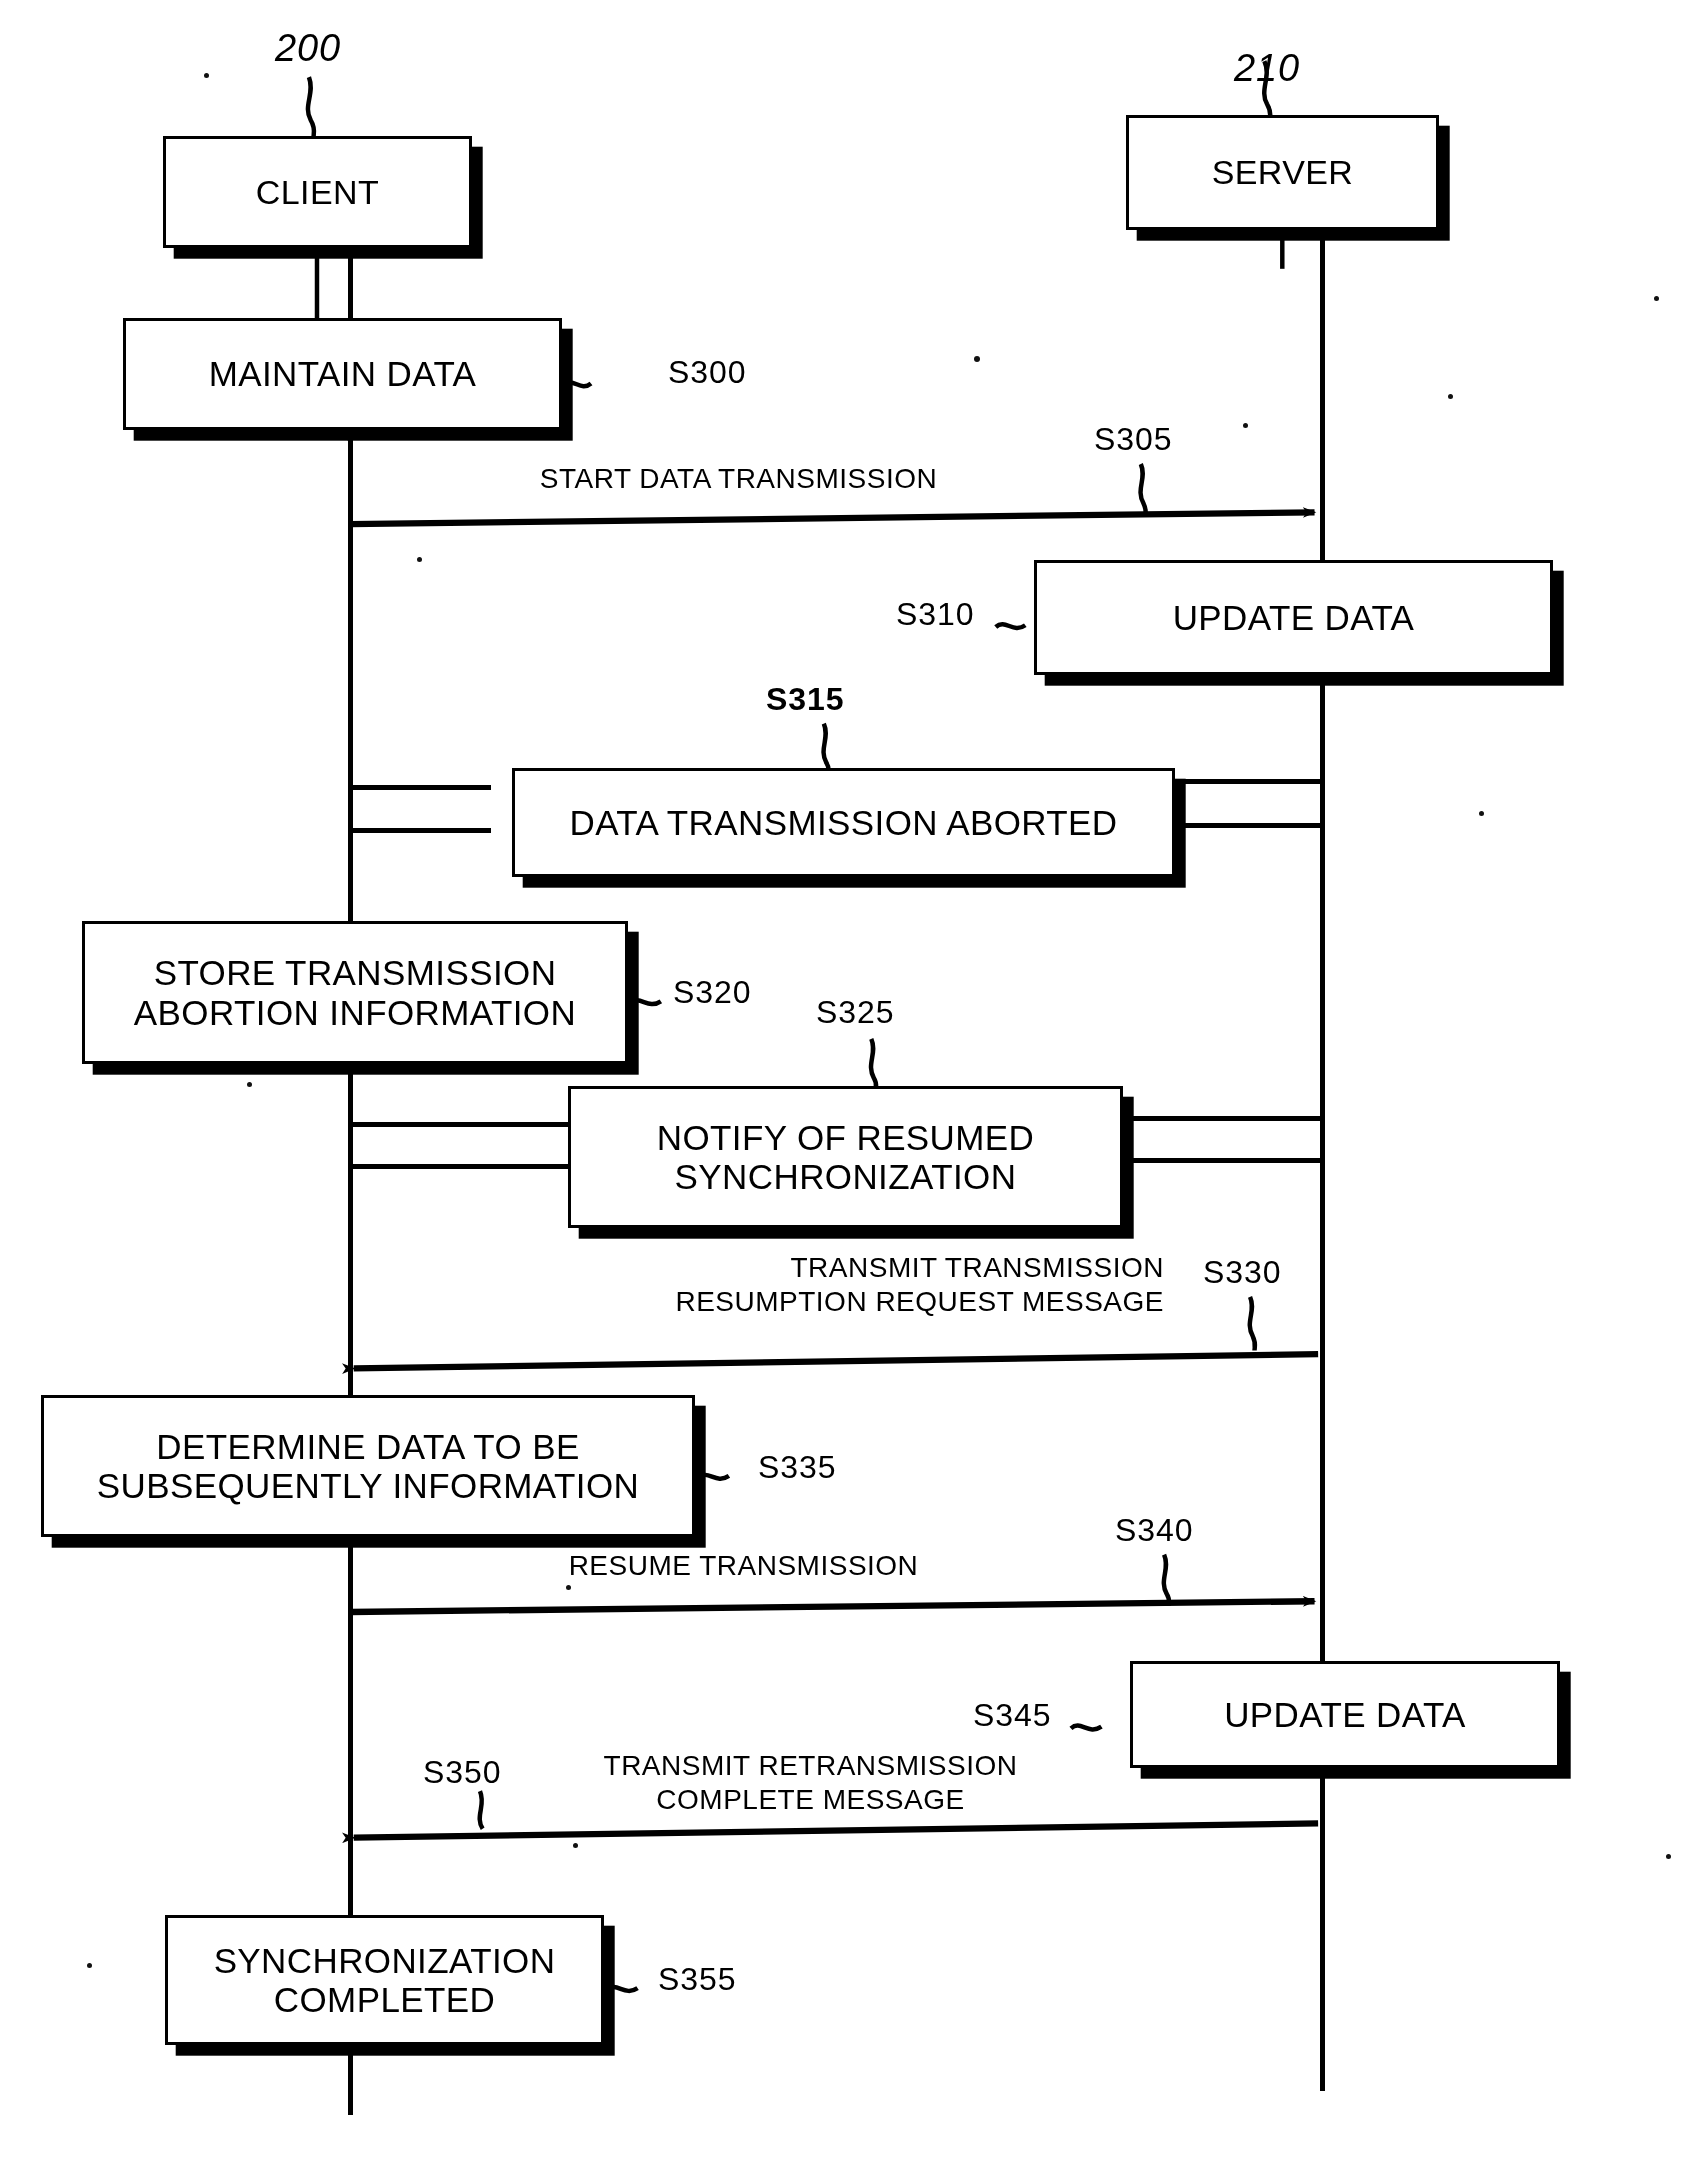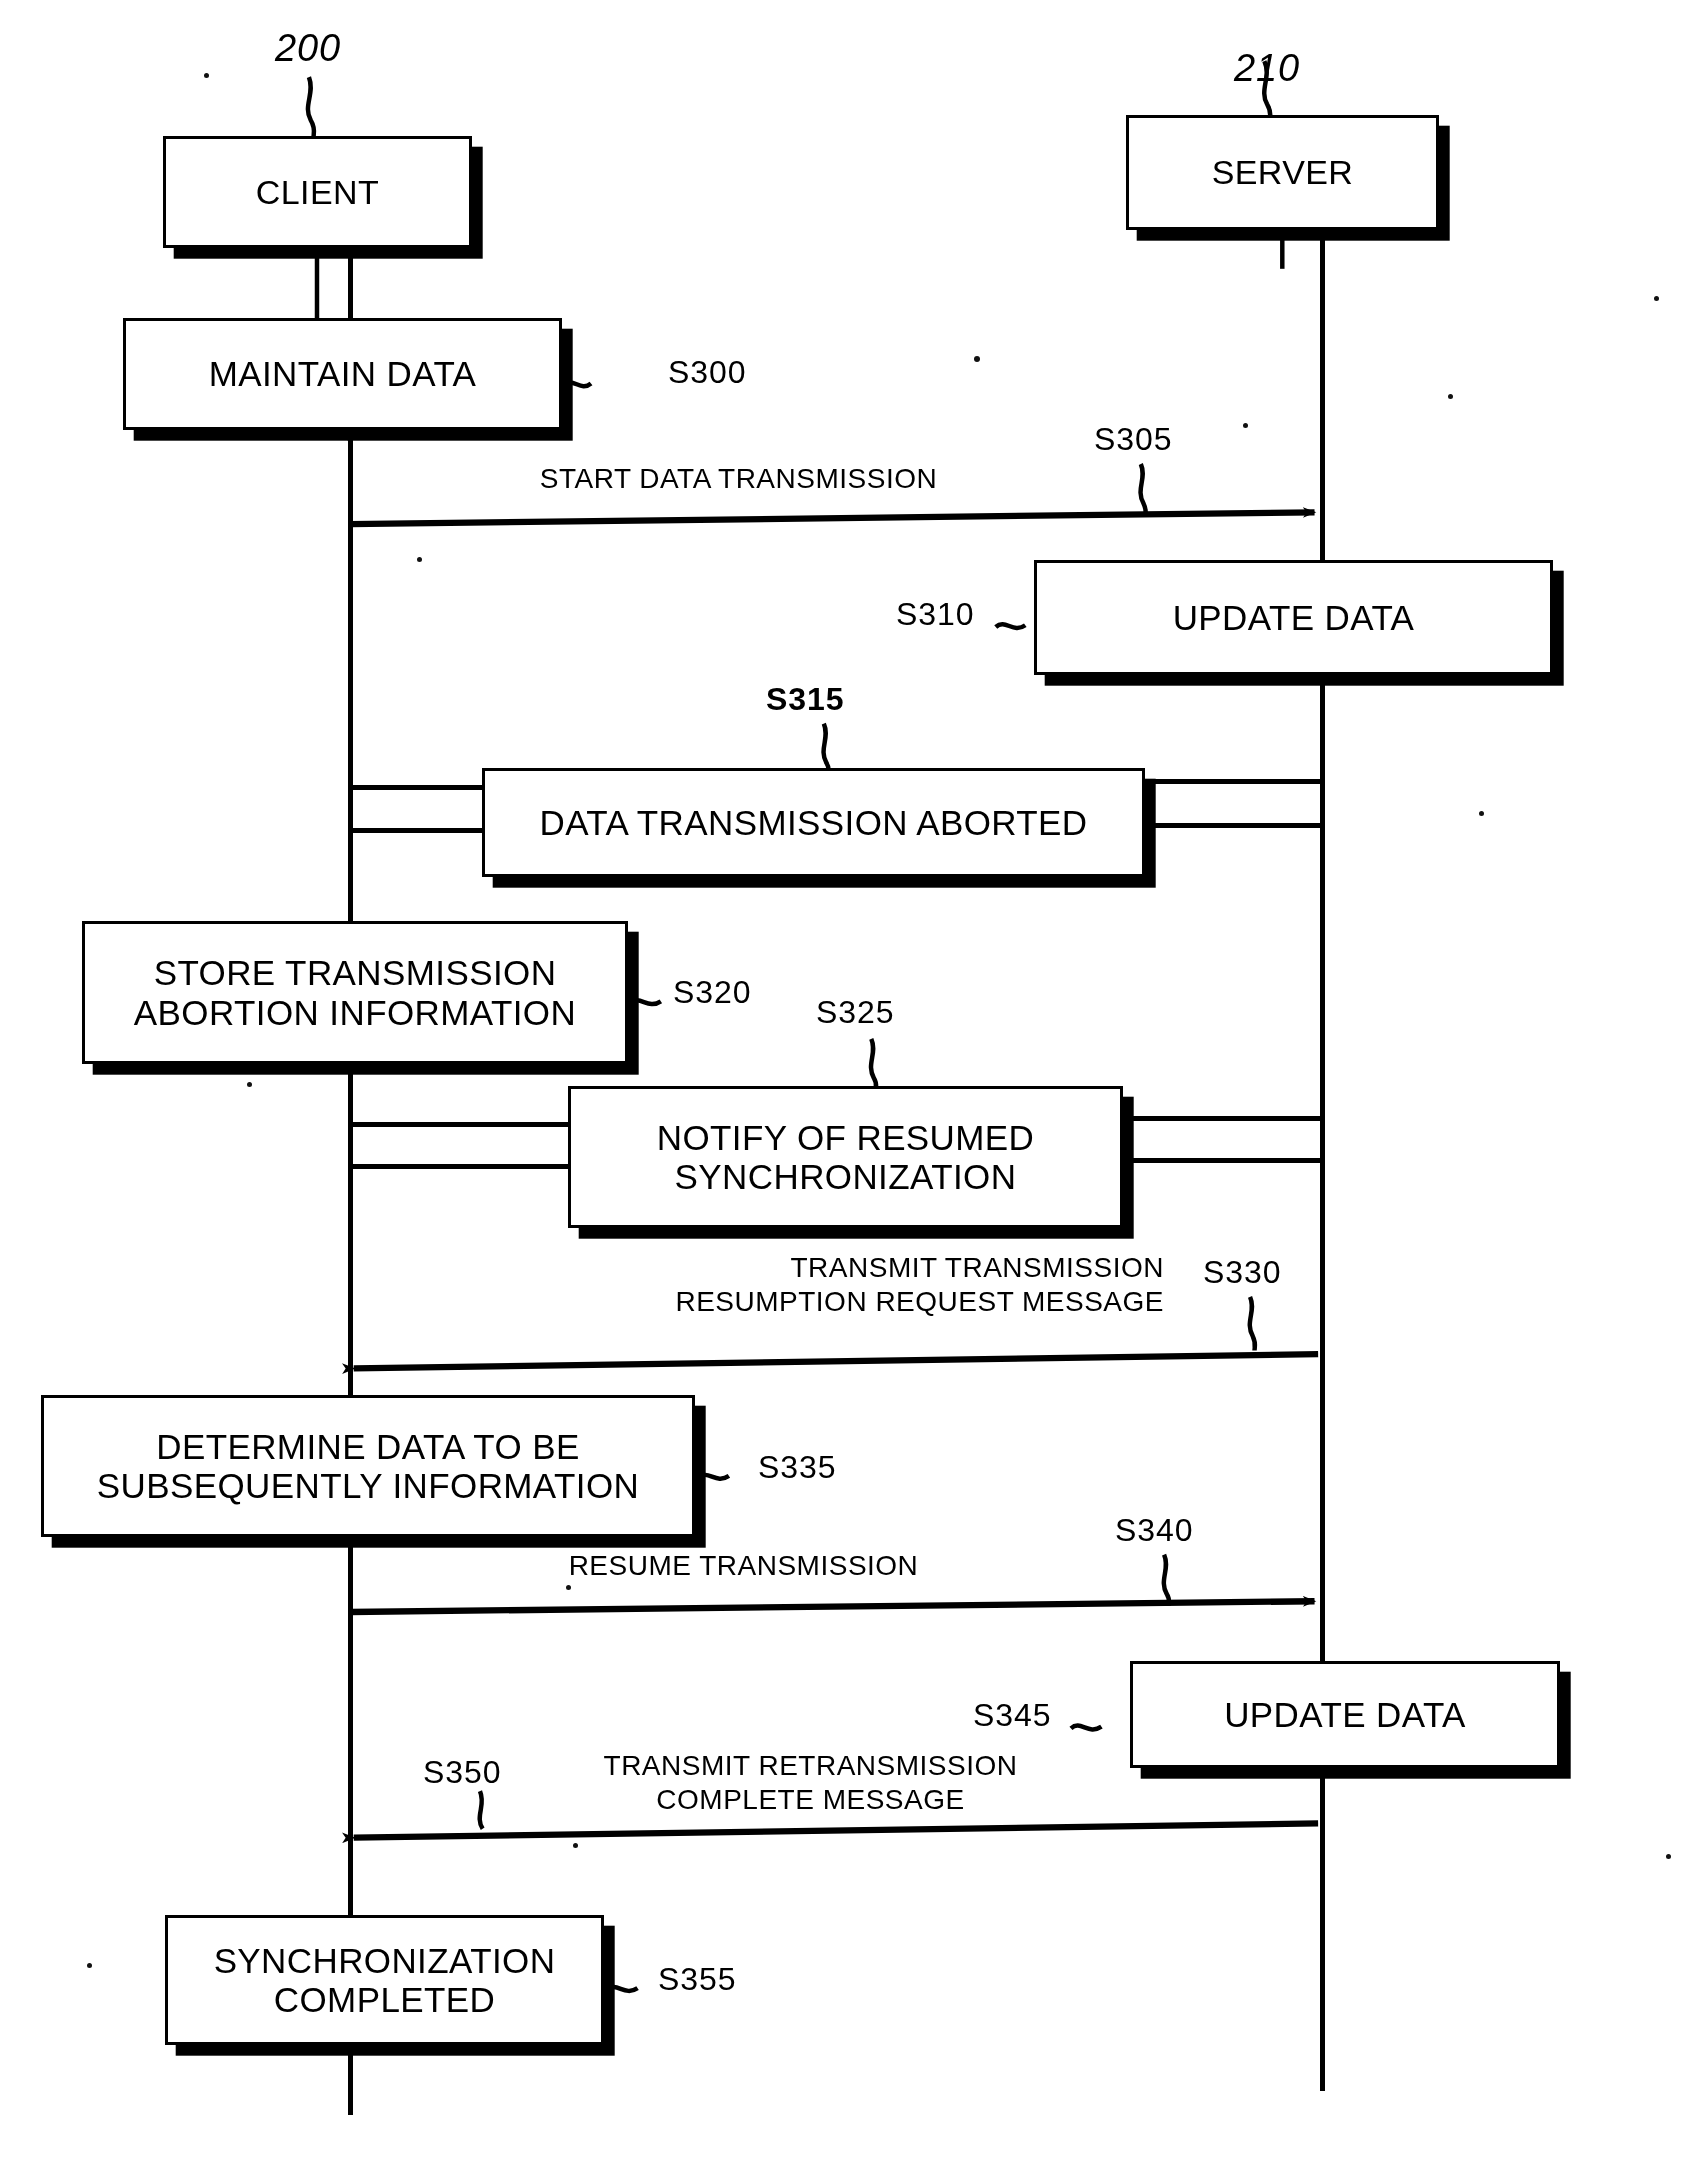--- a/index.html
+++ b/index.html
@@ -139,21 +139,21 @@
 
   <div class="box" style="left:1034px;top:560px;width:519px;height:115px;">
     <span class="txt">UPDATE DATA</span>
   </div>
   <div class="snum" style="left:896px;top:596px;">S310</div>
 
   <div class="hline" style="left:348px;top:785px;width:143px;"></div>
   <div class="hline" style="left:348px;top:828px;width:143px;"></div>
   <div class="hline" style="left:1145px;top:779px;width:179px;"></div>
   <div class="hline" style="left:1145px;top:823px;width:179px;"></div>
-  <div class="box" style="left:482px;top:768px;width:663px;height:109px;text-align:center;">
+  <div class="box" style="left:512px;top:768px;width:663px;height:109px;text-align:center;">
     <span class="txt">DATA TRANSMISSION ABORTED</span>
   </div>
   <div class="snum" style="left:766px;top:681px;font-weight:bold;">S315</div>
 
   <div class="box" style="left:82px;top:921px;width:546px;height:143px;">
     <span class="txt">STORE TRANSMISSION
 ABORTION INFORMATION</span>
   </div>
   <div class="snum" style="left:673px;top:974px;">S320</div>
 

